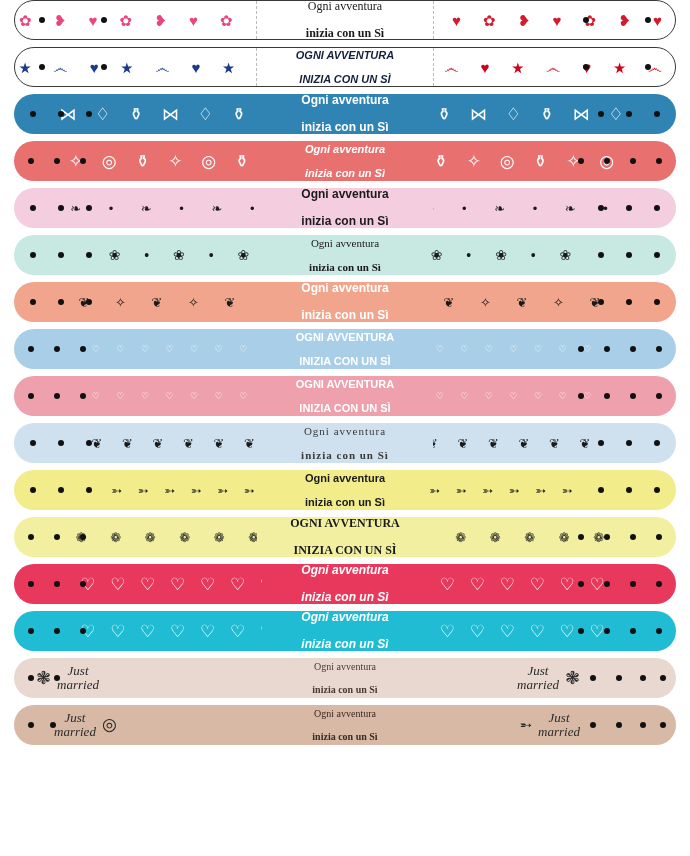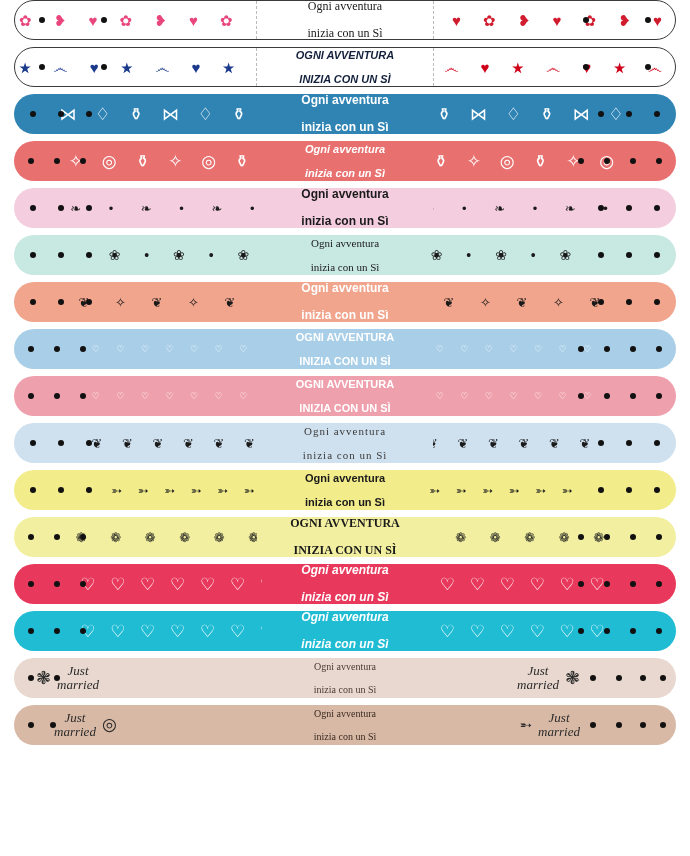--- a/index.html
+++ b/index.html
@@ -33,21 +33,21 @@
   .label{
     position:relative;
     z-index:6;
     text-align:center;
     line-height:1.12;
     white-space:pre-line;
     padding:0 6px;
     pointer-events:none;
   }
   .label .l1{display:block;}
-  .label .l2{display:block;}
+  .label .l2{display:block;font-weight:bold;}
 
   
   .plaque{
     position:absolute;
     z-index:5;
     left:50%;
     top:0;
     height:100%;
     transform:translateX(-50%);
     display:flex;

